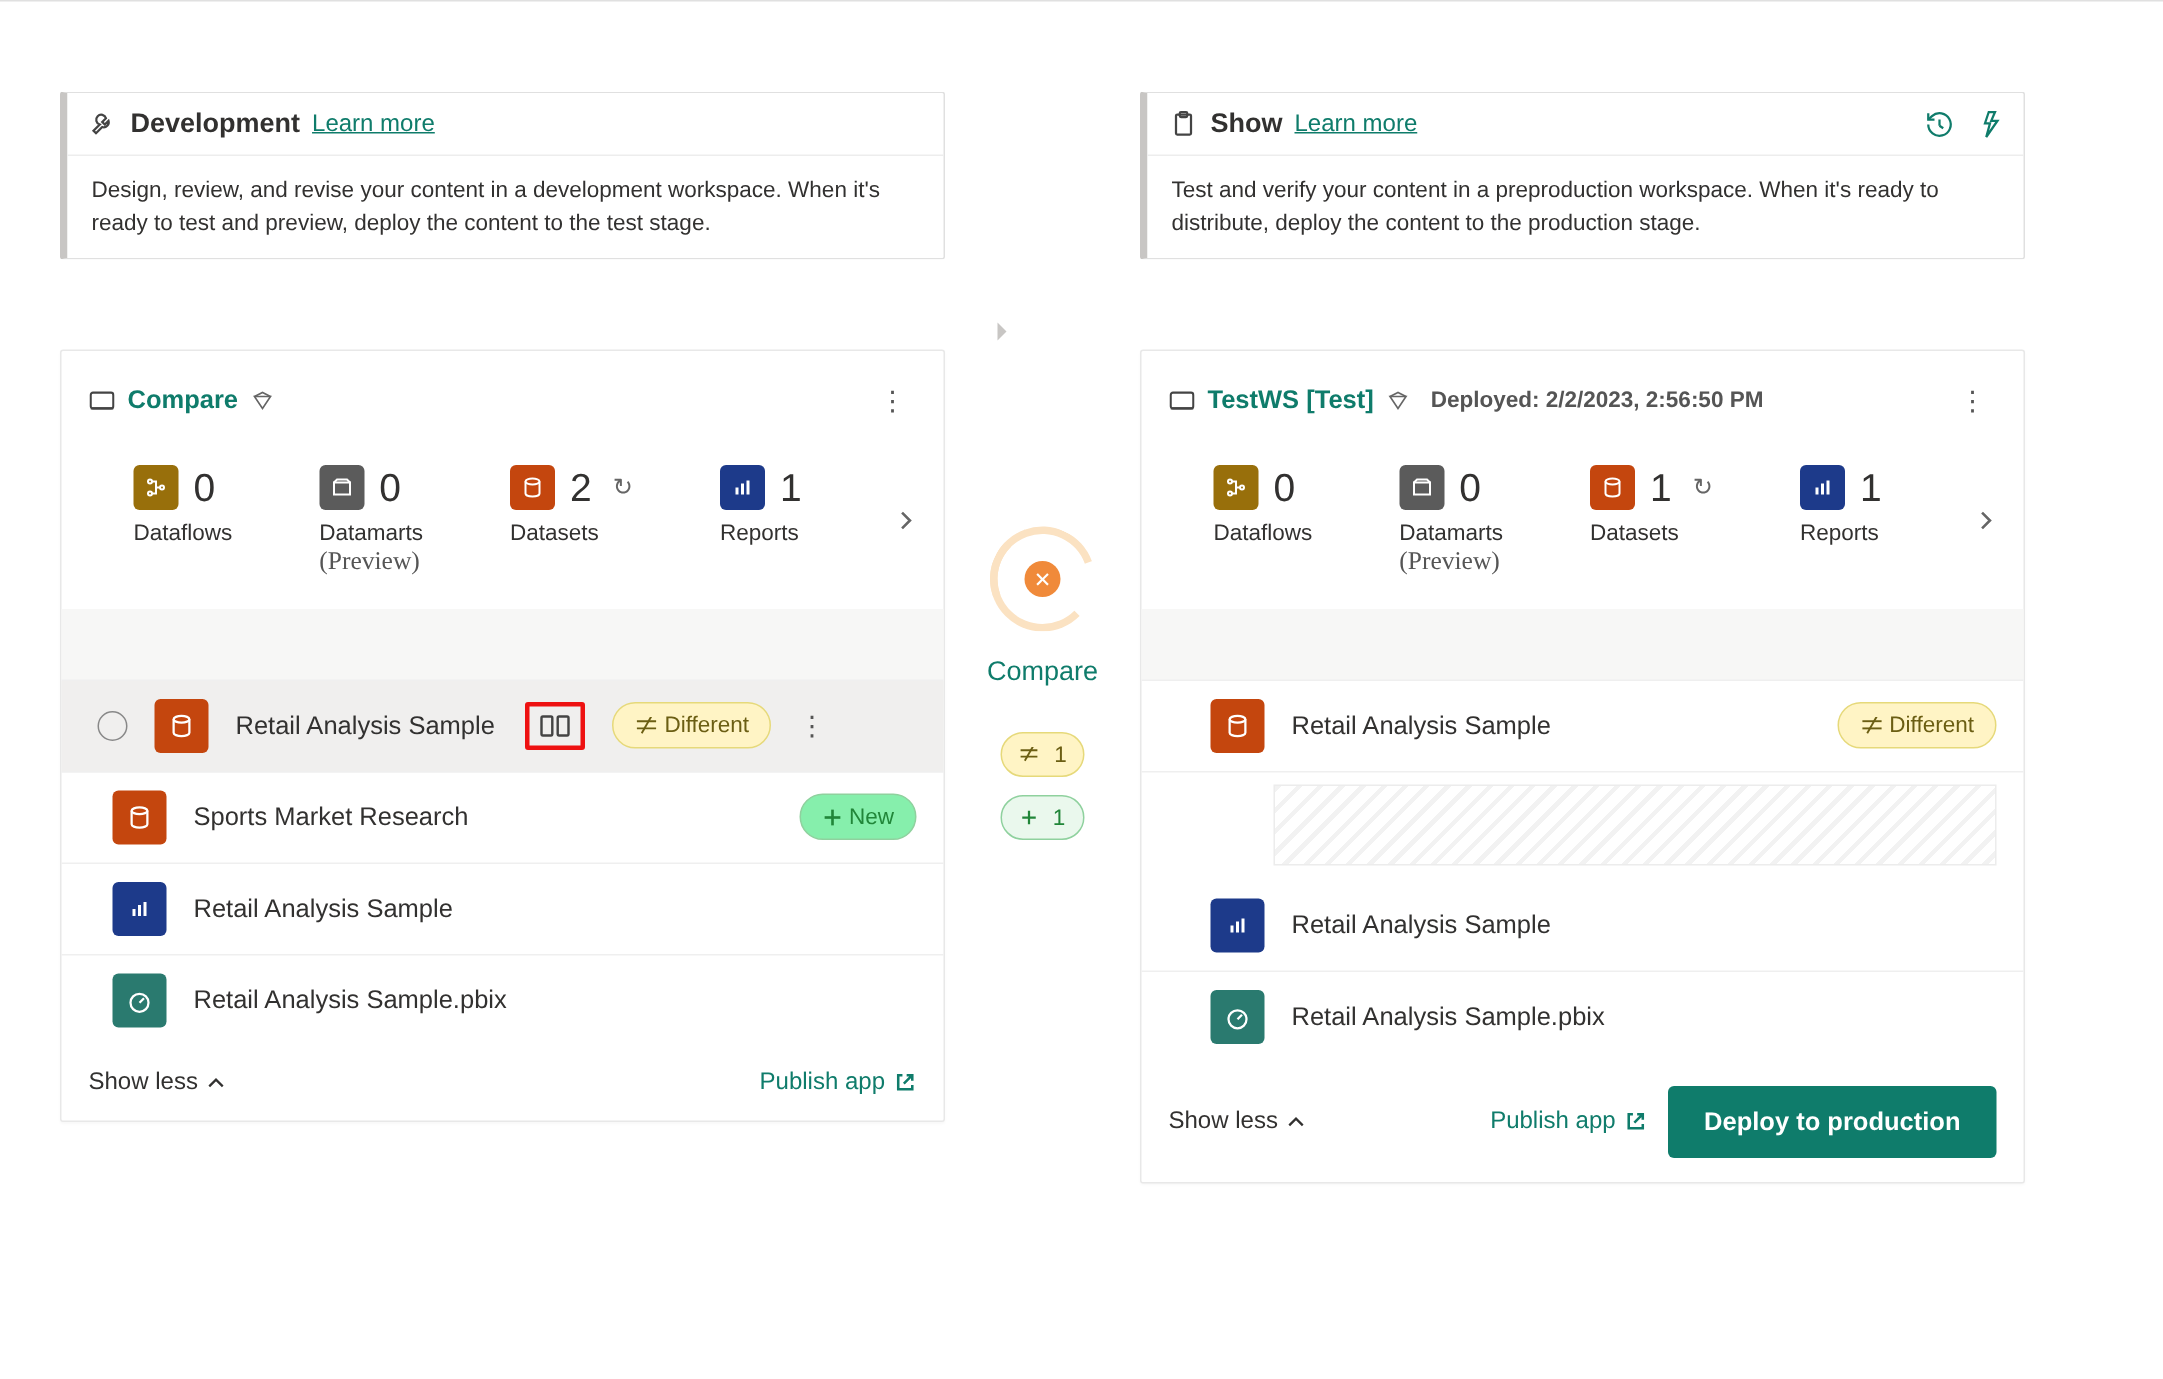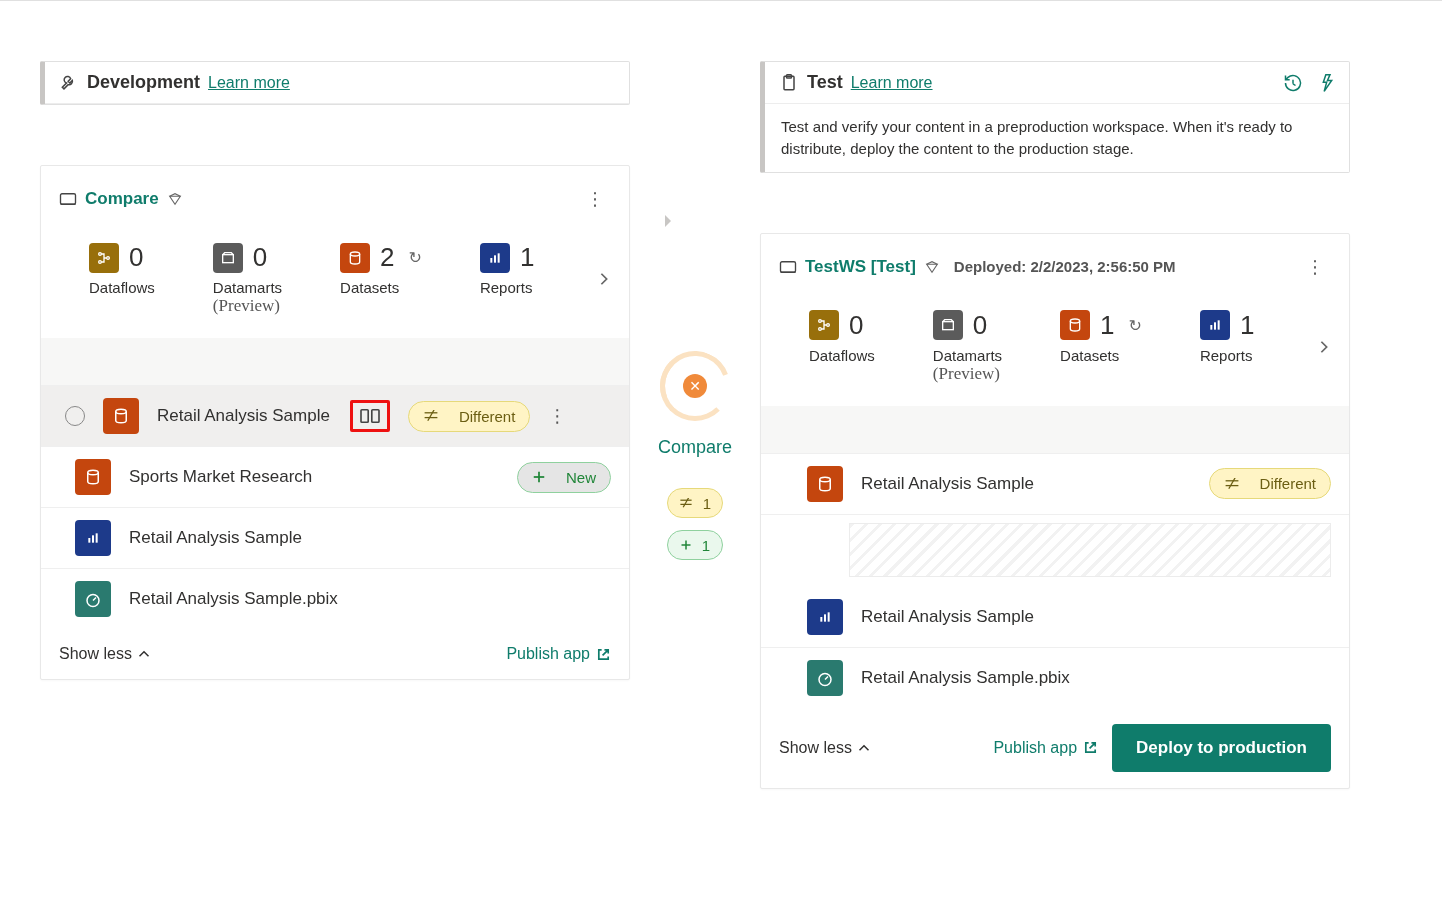--- a/index.html
+++ b/index.html
@@ -95,25 +95,25 @@
     border-bottom:1px solid #efefef;
   }
   .item-row.highlight { background:#f0efee; padding-left:24px; }
   .item-row .radio {
     width:20px; height:20px; border:1.5px solid #888; border-radius:50%;
   }
   .item-sq { width:36px; height:36px; border-radius:4px; display:flex; align-items:center; justify-content:center; color:#fff; font-size:16px; }
   .item-name { font-size:17px; color:#323130; }
   .red-box { border:3px solid #e11; padding:4px 6px; border-radius:2px; margin-left:2px; }
   .badge {
-    display:inline-flex; align-items:center; gap:20px;
+    display:inline-flex; align-items:center; gap:4px;
     border-radius: 999px; padding:6px 14px; font-size:15px; font-weight:500;
   }
   .badge.yellow { background:#fff4c5; color:#6b5e13; border:1px solid #e6d97a; }
-  .badge.green { background:#e5e5e5; color:#218639; border:1px solid #8fd19e; }
+  .badge.green { background:#86efac; color:#218639; border:1px solid #8fd19e; }
   .more-sm { color:#555; cursor:pointer; font-size:18px; }
 
   .hatched {
     background: repeating-linear-gradient(135deg,#f2f2f2 0,#f2f2f2 3px,#fff 3px,#fff 10px);
     height:54px; margin: 8px 18px 10px 88px; border:1px solid #ececec;
   }
 
   .ws-footer {
     display:flex; align-items:center; gap:14px;
     padding: 16px 18px;
@@ -170,20 +170,21 @@
 
     <div class="stage-col">
       <div class="card">
         <div class="card-header">
           <svg width="20" height="20" viewBox="0 0 24 24" fill="none" stroke="#444" stroke-width="1.8">
               <path d="M14 7a4 4 0 1 0-5 5l-5 5 2 2 5-5a4 4 0 0 0 5-5l-3 3-2-2 3-3z"></path>
             </svg>
           <span class="card-title">Development</span>
           <a class="learn-more" href="#">Learn more</a>
         </div>
+        <div class="card-body">Design, review, and revise your content in a development workspace. When it's ready to test and preview, deploy the content to the test stage.</div>
       </div>
 
       <div class="ws-card">
         <div class="ws-header">
           <svg width="18" height="18" viewBox="0 0 24 24" fill="none" stroke="#444" stroke-width="1.8">
               <rect x="2" y="5" width="20" height="14" rx="2"></rect>
               <line x1="2" y1="19" x2="22" y2="19"></line>
             </svg>
           <span class="ws-name">Compare</span>
           <svg width="16" height="16" viewBox="0 0 24 24" fill="none" stroke="#666" stroke-width="1.6">
@@ -363,21 +364,21 @@
       </div>
     </div>
 
     <div class="stage-col">
       <div class="card">
         <div class="card-header">
           <svg width="20" height="20" viewBox="0 0 24 24" fill="none" stroke="#444" stroke-width="1.8">
               <rect x="6" y="4" width="12" height="16" rx="1"></rect>
               <rect x="9" y="2" width="6" height="4" rx="1"></rect>
             </svg>
-          <span class="card-title">Test</span>
+          <span class="card-title">Show</span>
           <a class="learn-more" href="#">Learn more</a>
           <span class="hdr-icons-right">
             <svg width="20" height="20" viewBox="0 0 24 24" fill="none" stroke="#0f7c6b" stroke-width="1.8">
                 <path d="M3 12a9 9 0 1 0 3-6.7L3 8"></path>
                 <polyline points="3 3 3 8 8 8"></polyline>
                 <line x1="12" y1="8" x2="12" y2="13"></line>
                 <line x1="12" y1="13" x2="15" y2="15"></line>
               </svg>
             <svg width="20" height="20" viewBox="0 0 24 24" fill="none" stroke="#0f7c6b" stroke-width="1.8">
                 <path d="M13 2l-3 9h4l-3 11 9-13h-5l3-7z"></path>

